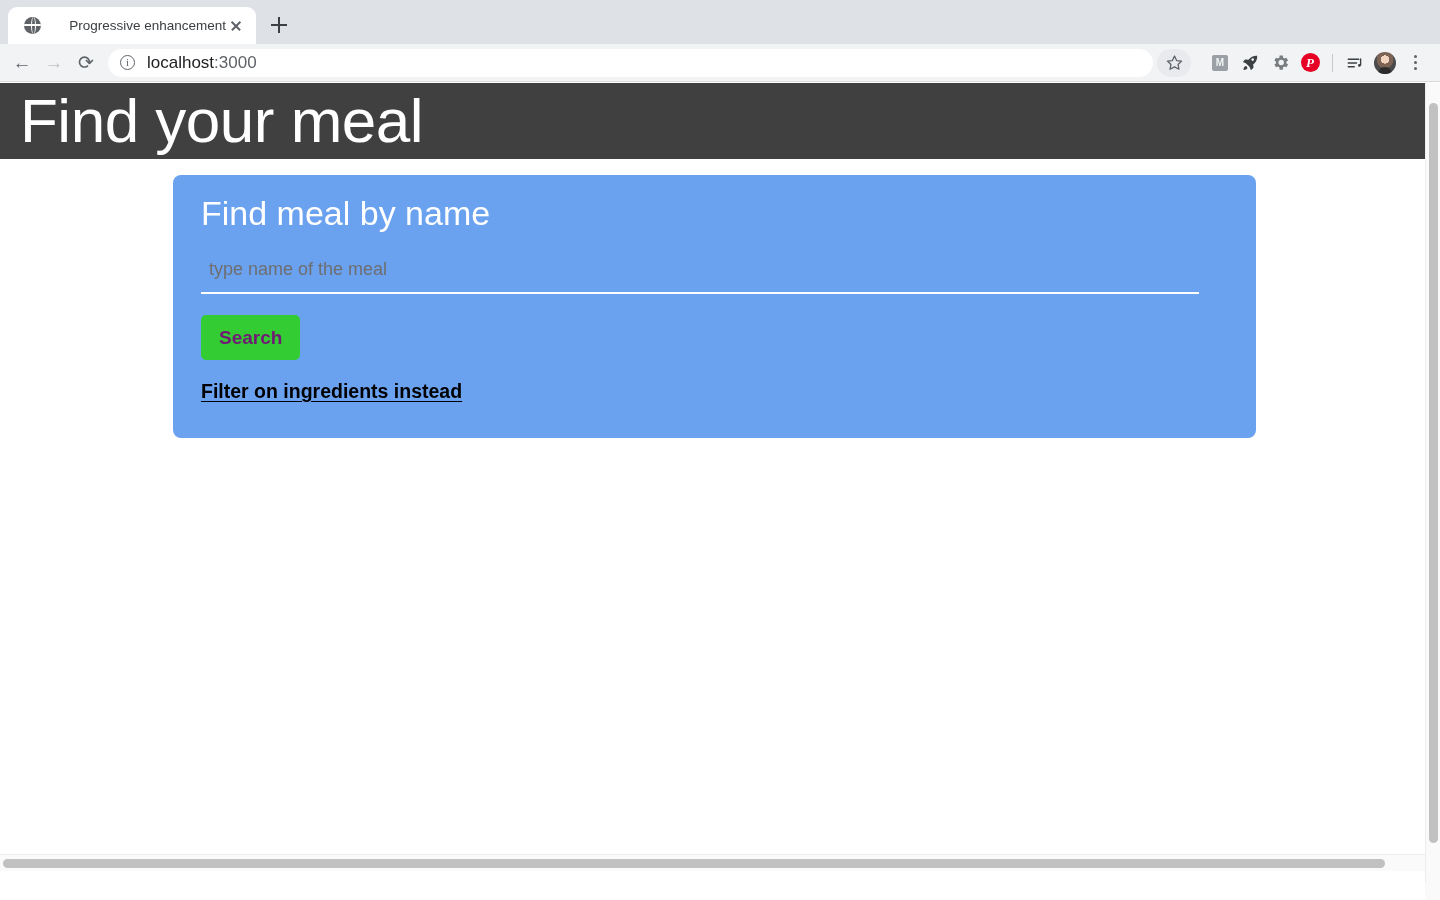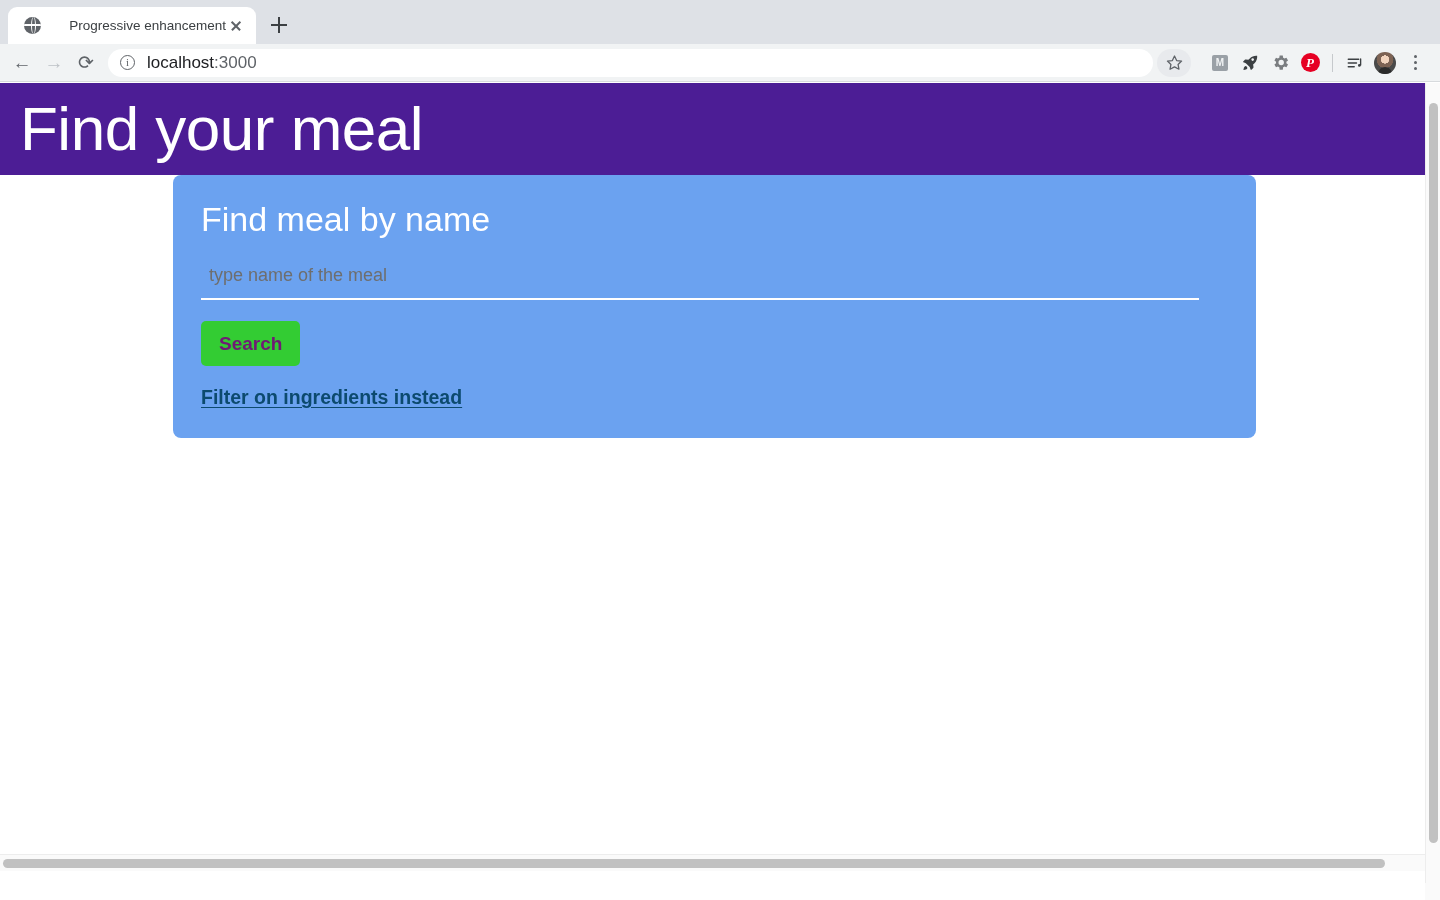--- a/index.html
+++ b/index.html
@@ -214,42 +214,42 @@
   }
   .page {
     position: absolute;
     left: 0; top: 0;
     width: 1426px;
     height: 788px;
     background: #ffffff;
     border-right: 1px solid #ebebeb;
   }
   .site-header {
-    height: 92px;
-    background: #4c1d95;
+    height: 76px;
+    background: #404040;
     display: flex;
     align-items: center;
     padding-left: 20px;
   }
   .site-title {
     color: #ffffff;
     font-size: 62px;
     font-weight: normal;
     letter-spacing: -0.5px;
     line-height: 1;
   }
   .card {
     position: absolute;
     left: 173px;
     top: 92px;
     width: 1083px;
     height: 263px;
     background: #6ba2f0;
     border-radius: 8px;
-    padding: 26px 0 0 28px;
+    padding: 20px 0 0 28px;
   }
   .card-title {
     color: #ffffff;
     font-size: 34px;
     font-weight: normal;
     line-height: 1.1;
   }
   .search-field {
     display: block;
     width: 998px;
@@ -274,21 +274,21 @@
     font-size: 19px;
     font-weight: bold;
     font-family: "Liberation Sans", sans-serif;
     padding: 13px 18px;
     cursor: pointer;
     line-height: 1;
   }
   .filter-link {
     display: inline-block;
     margin-top: 20px;
-    color: #0c4a6e;
+    color: #000000;
     font-size: 19.5px;
     font-weight: bold;
     text-decoration: underline;
     text-underline-offset: 3px;
     cursor: pointer;
   }
 
   
   .vscroll {
     position: absolute;

